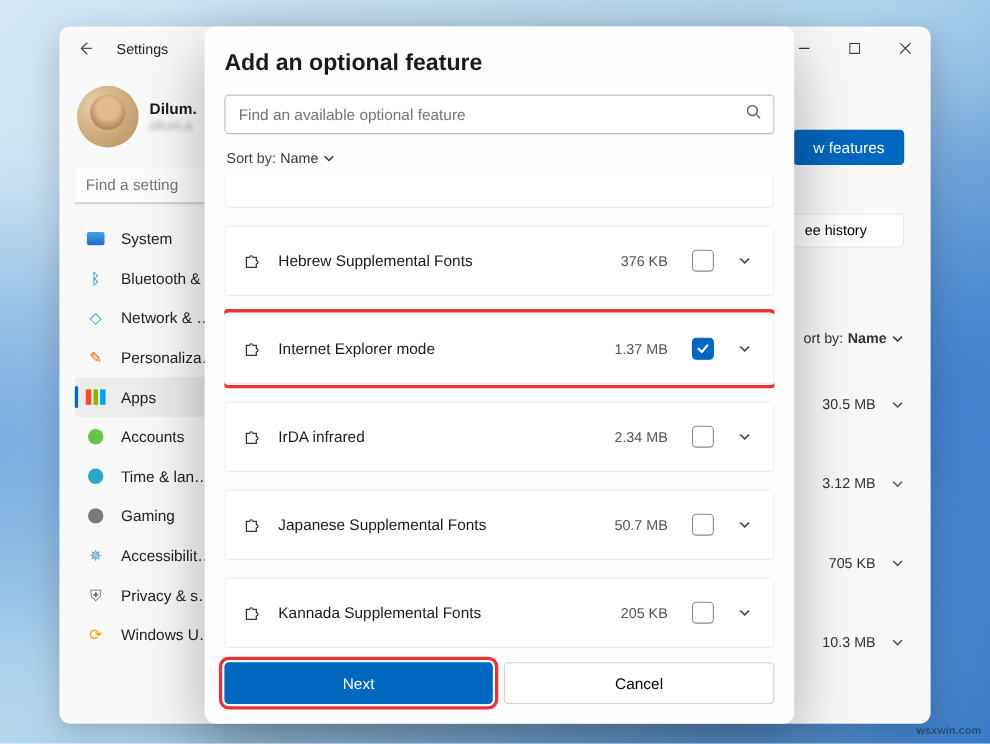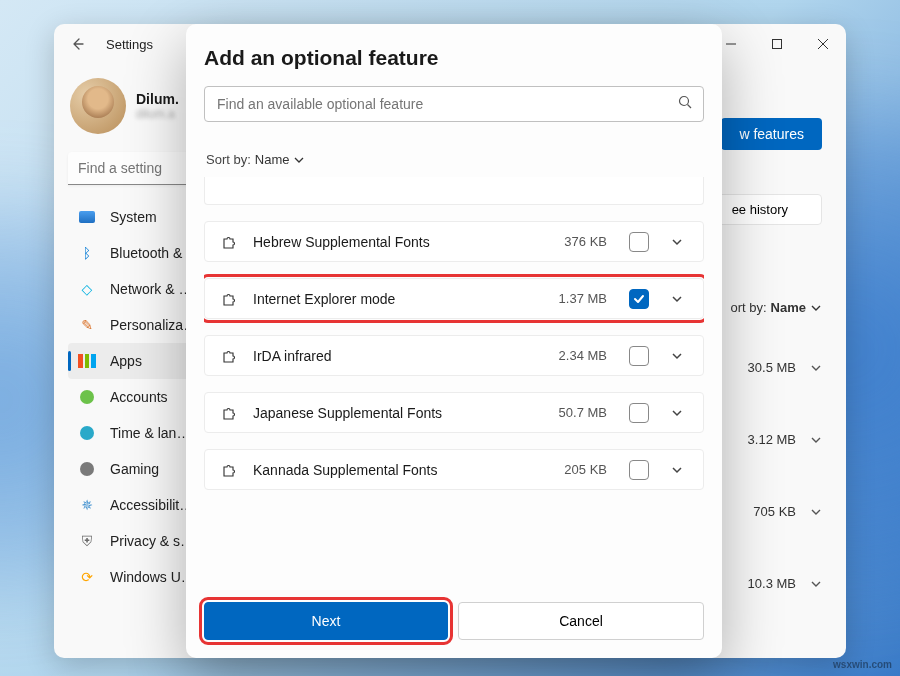--- a/index.html
+++ b/index.html
@@ -37,24 +37,24 @@
     .view-history { position: absolute; right: 24px; top: 130px; background: #fff; border: 1px solid #e5e5e5; padding: 7px 33px; border-radius: 4px; font-size: 13px; }
     .sortby-bg { position: absolute; right: 24px; top: 236px; font-size: 13px; color: #333; display: flex; align-items: center; gap: 4px; }
     .sortby-bg strong { font-weight: 600; }
     .bg-rows { position: absolute; right: 24px; top: 276px; width: 100px; }
     .bg-row { height: 55px; margin-bottom: 17px; display: flex; align-items: center; justify-content: flex-end; gap: 14px; font-size: 13px; color: #333; }
     .modal { position: absolute; left: 186px; top: 24px; width: 536px; height: 634px; background: #fdfdfd; border-radius: 10px; box-shadow: 0 20px 60px rgba(0,0,0,0.3); display: flex; flex-direction: column; padding: 22px 18px 18px 18px; }
     .modal h1 { font-size: 21px; font-weight: 600; color: #1a1a1a; margin-bottom: 16px; }
     .modal-search { position: relative; margin-bottom: 10px; }
     .modal-search input { width: 100%; padding: 9px 38px 9px 12px; border: 1px solid #c0c0c0; border-radius: 4px; font-size: 14px; background: #fff; }
     .modal-search .search-icon { position: absolute; right: 12px; top: 50%; transform: translateY(-50%); color: #555; }
-    .modal-sort { font-size: 13px; color: #333; display: flex; align-items: center; gap: 4px; margin: 20px 0 10px 2px; }
+    .modal-sort { font-size: 13px; color: #333; display: flex; align-items: center; gap: 4px; margin: 4px 0 10px 2px; }
     .modal-sort .label { color: #444; }
     .feature-list { flex: 1; overflow: hidden; position: relative; }
-    .feature-row { border: 1px solid #ececec; background: #fff; border-radius: 4px; height: 41px; margin-bottom: 16px; display: flex; align-items: center; padding: 0 12px 0 16px; gap: 14px; position: relative; }
+    .feature-row { border: 1px solid #ececec; background: #fff; border-radius: 4px; height: 64px; margin-bottom: 16px; display: flex; align-items: center; padding: 0 12px 0 16px; gap: 14px; position: relative; }
     .feature-row.first { height: 28px; border-top: none; border-radius: 0 0 4px 4px; }
     .feature-row.highlighted { outline: 3px solid #e73434; outline-offset: 1px; }
     .puzzle-icon { width: 18px; height: 18px; color: #333; flex-shrink: 0; }
     .feature-name { flex: 1; font-size: 14px; color: #1a1a1a; }
     .feature-size { font-size: 13px; color: #555; margin-right: 8px; }
     .check { width: 20px; height: 20px; border: 1px solid #888; border-radius: 4px; background: #fff; display: flex; align-items: center; justify-content: center; flex-shrink: 0; }
     .check.on { background: #0067c0; border-color: #0067c0; color: #fff; }
     .expand-chevron { width: 28px; display: flex; align-items: center; justify-content: center; color: #444; cursor: default; }
     .modal-buttons { display: flex; gap: 10px; padding-top: 12px; }
     .btn { flex: 1; height: 38px; border-radius: 4px; font-size: 14px; border: 1px solid #d0d0d0; background: #fff; cursor: default; }

